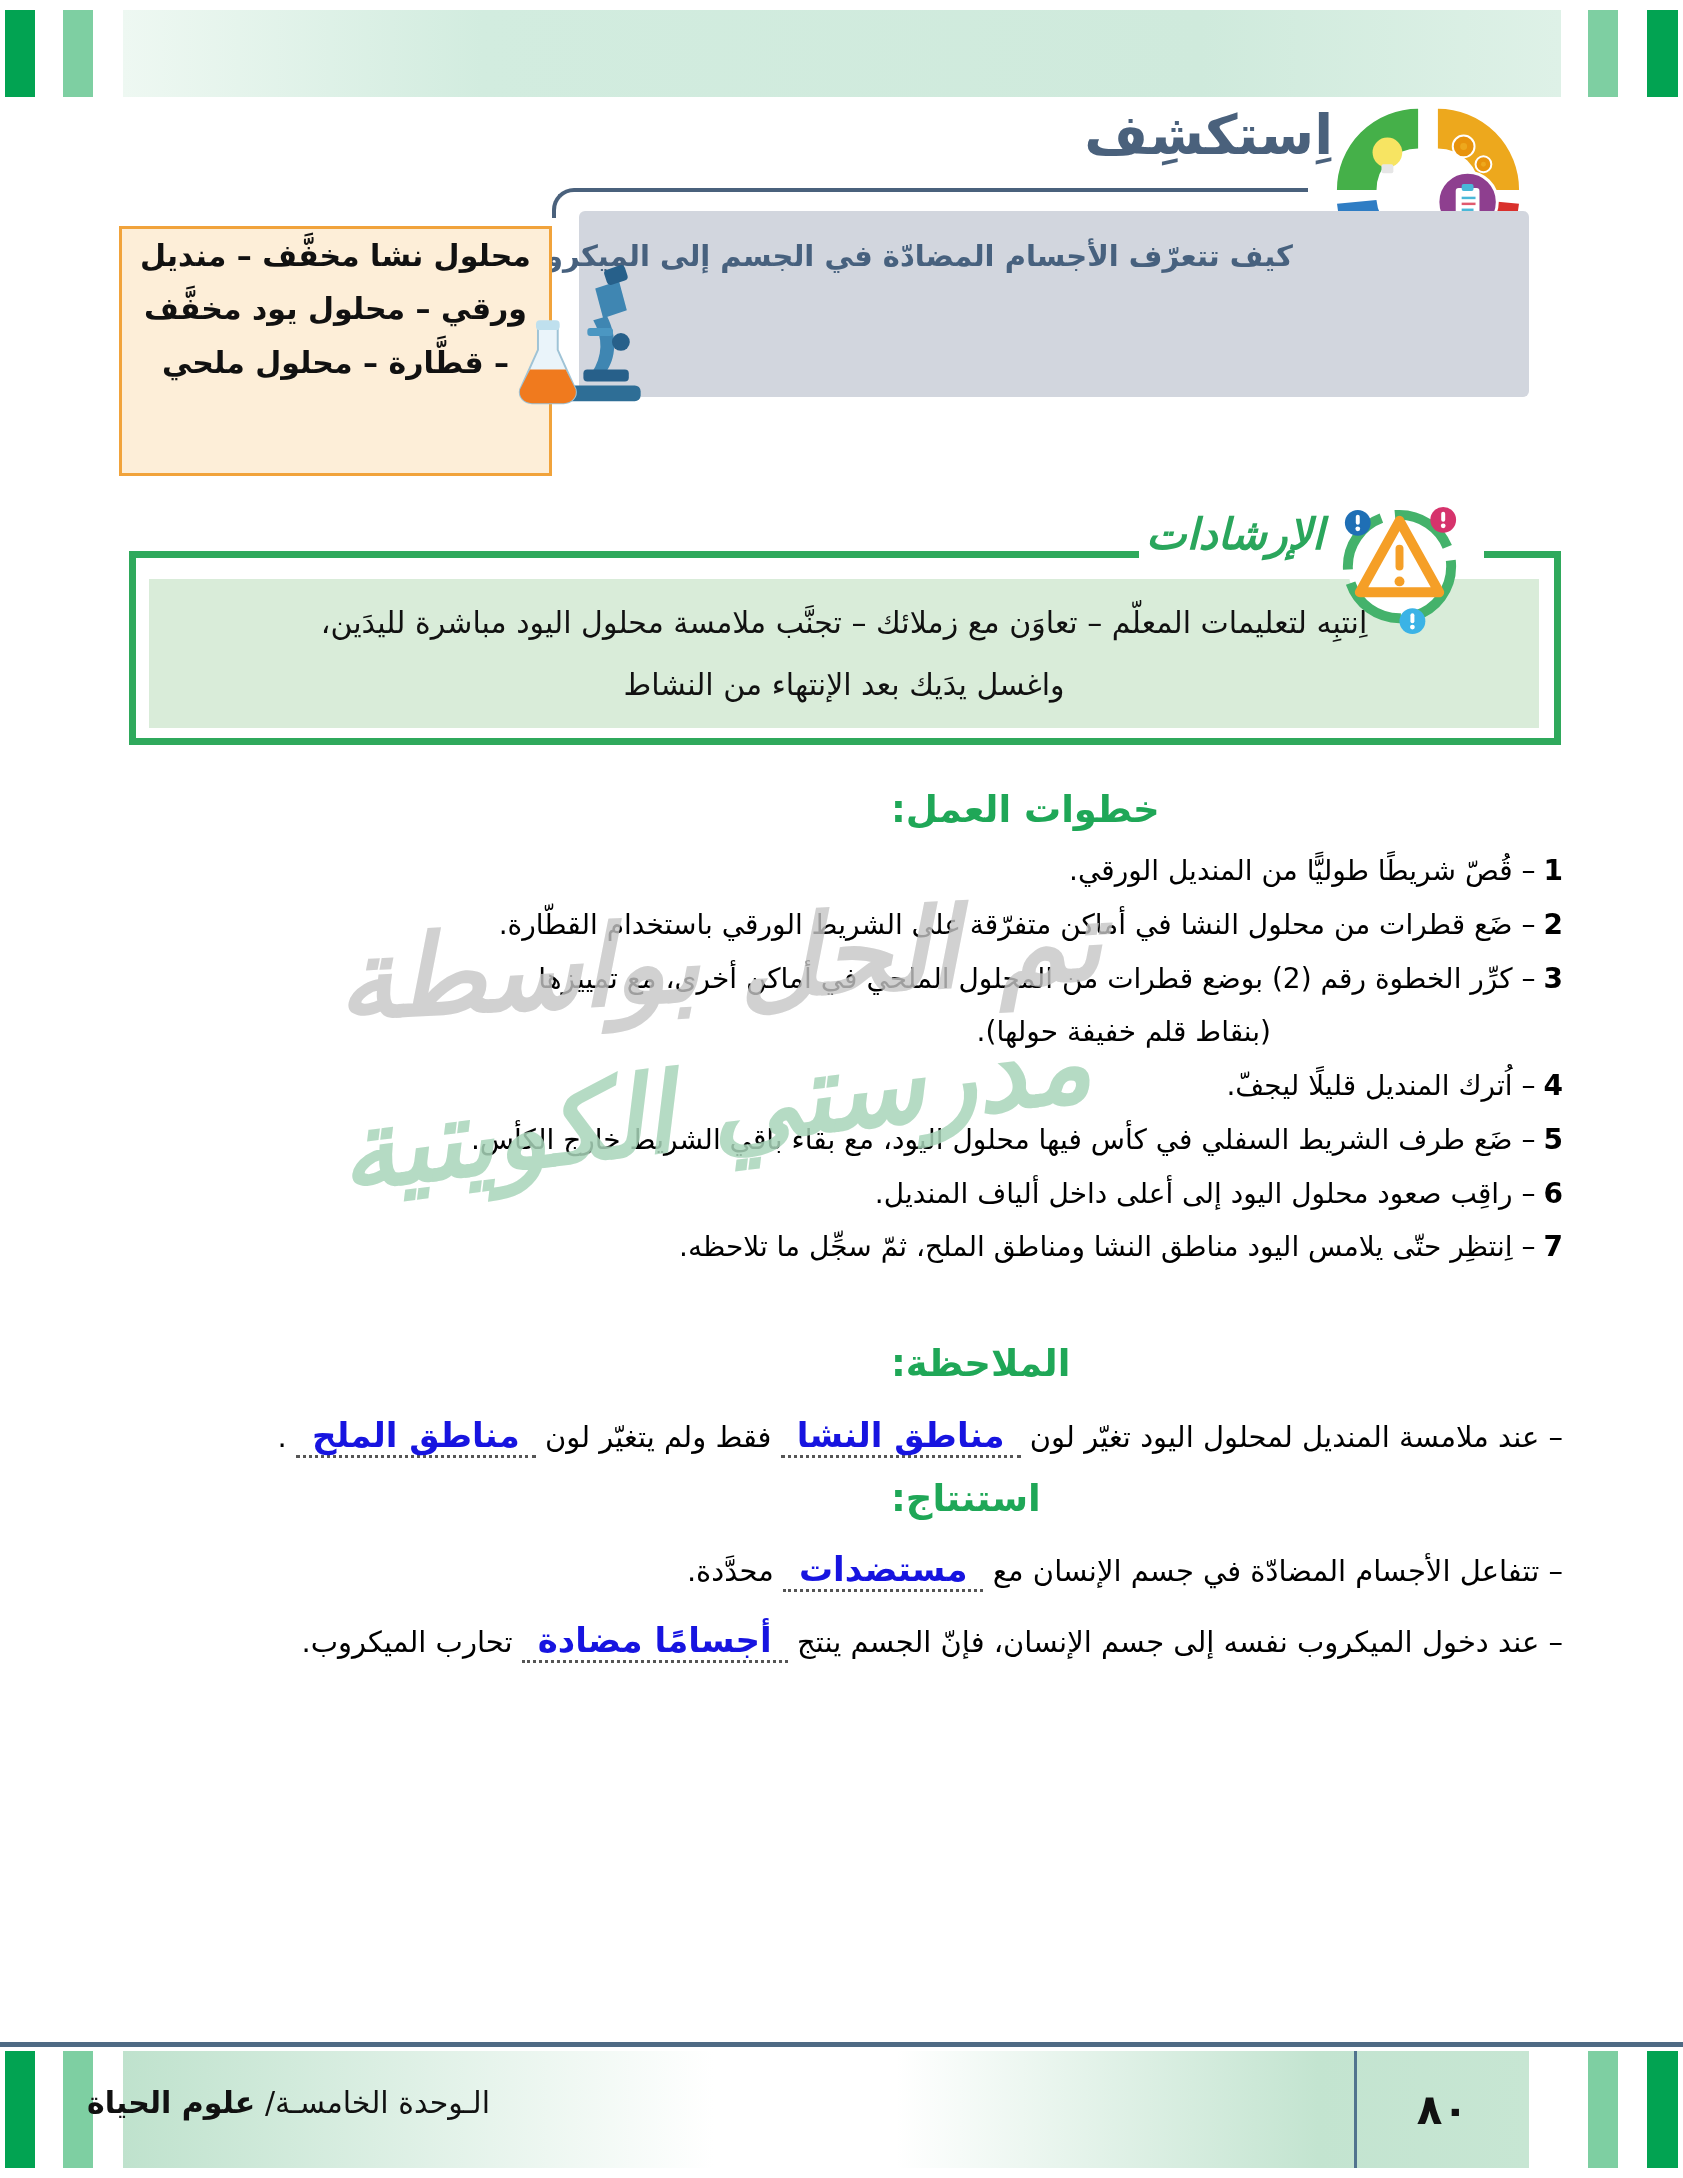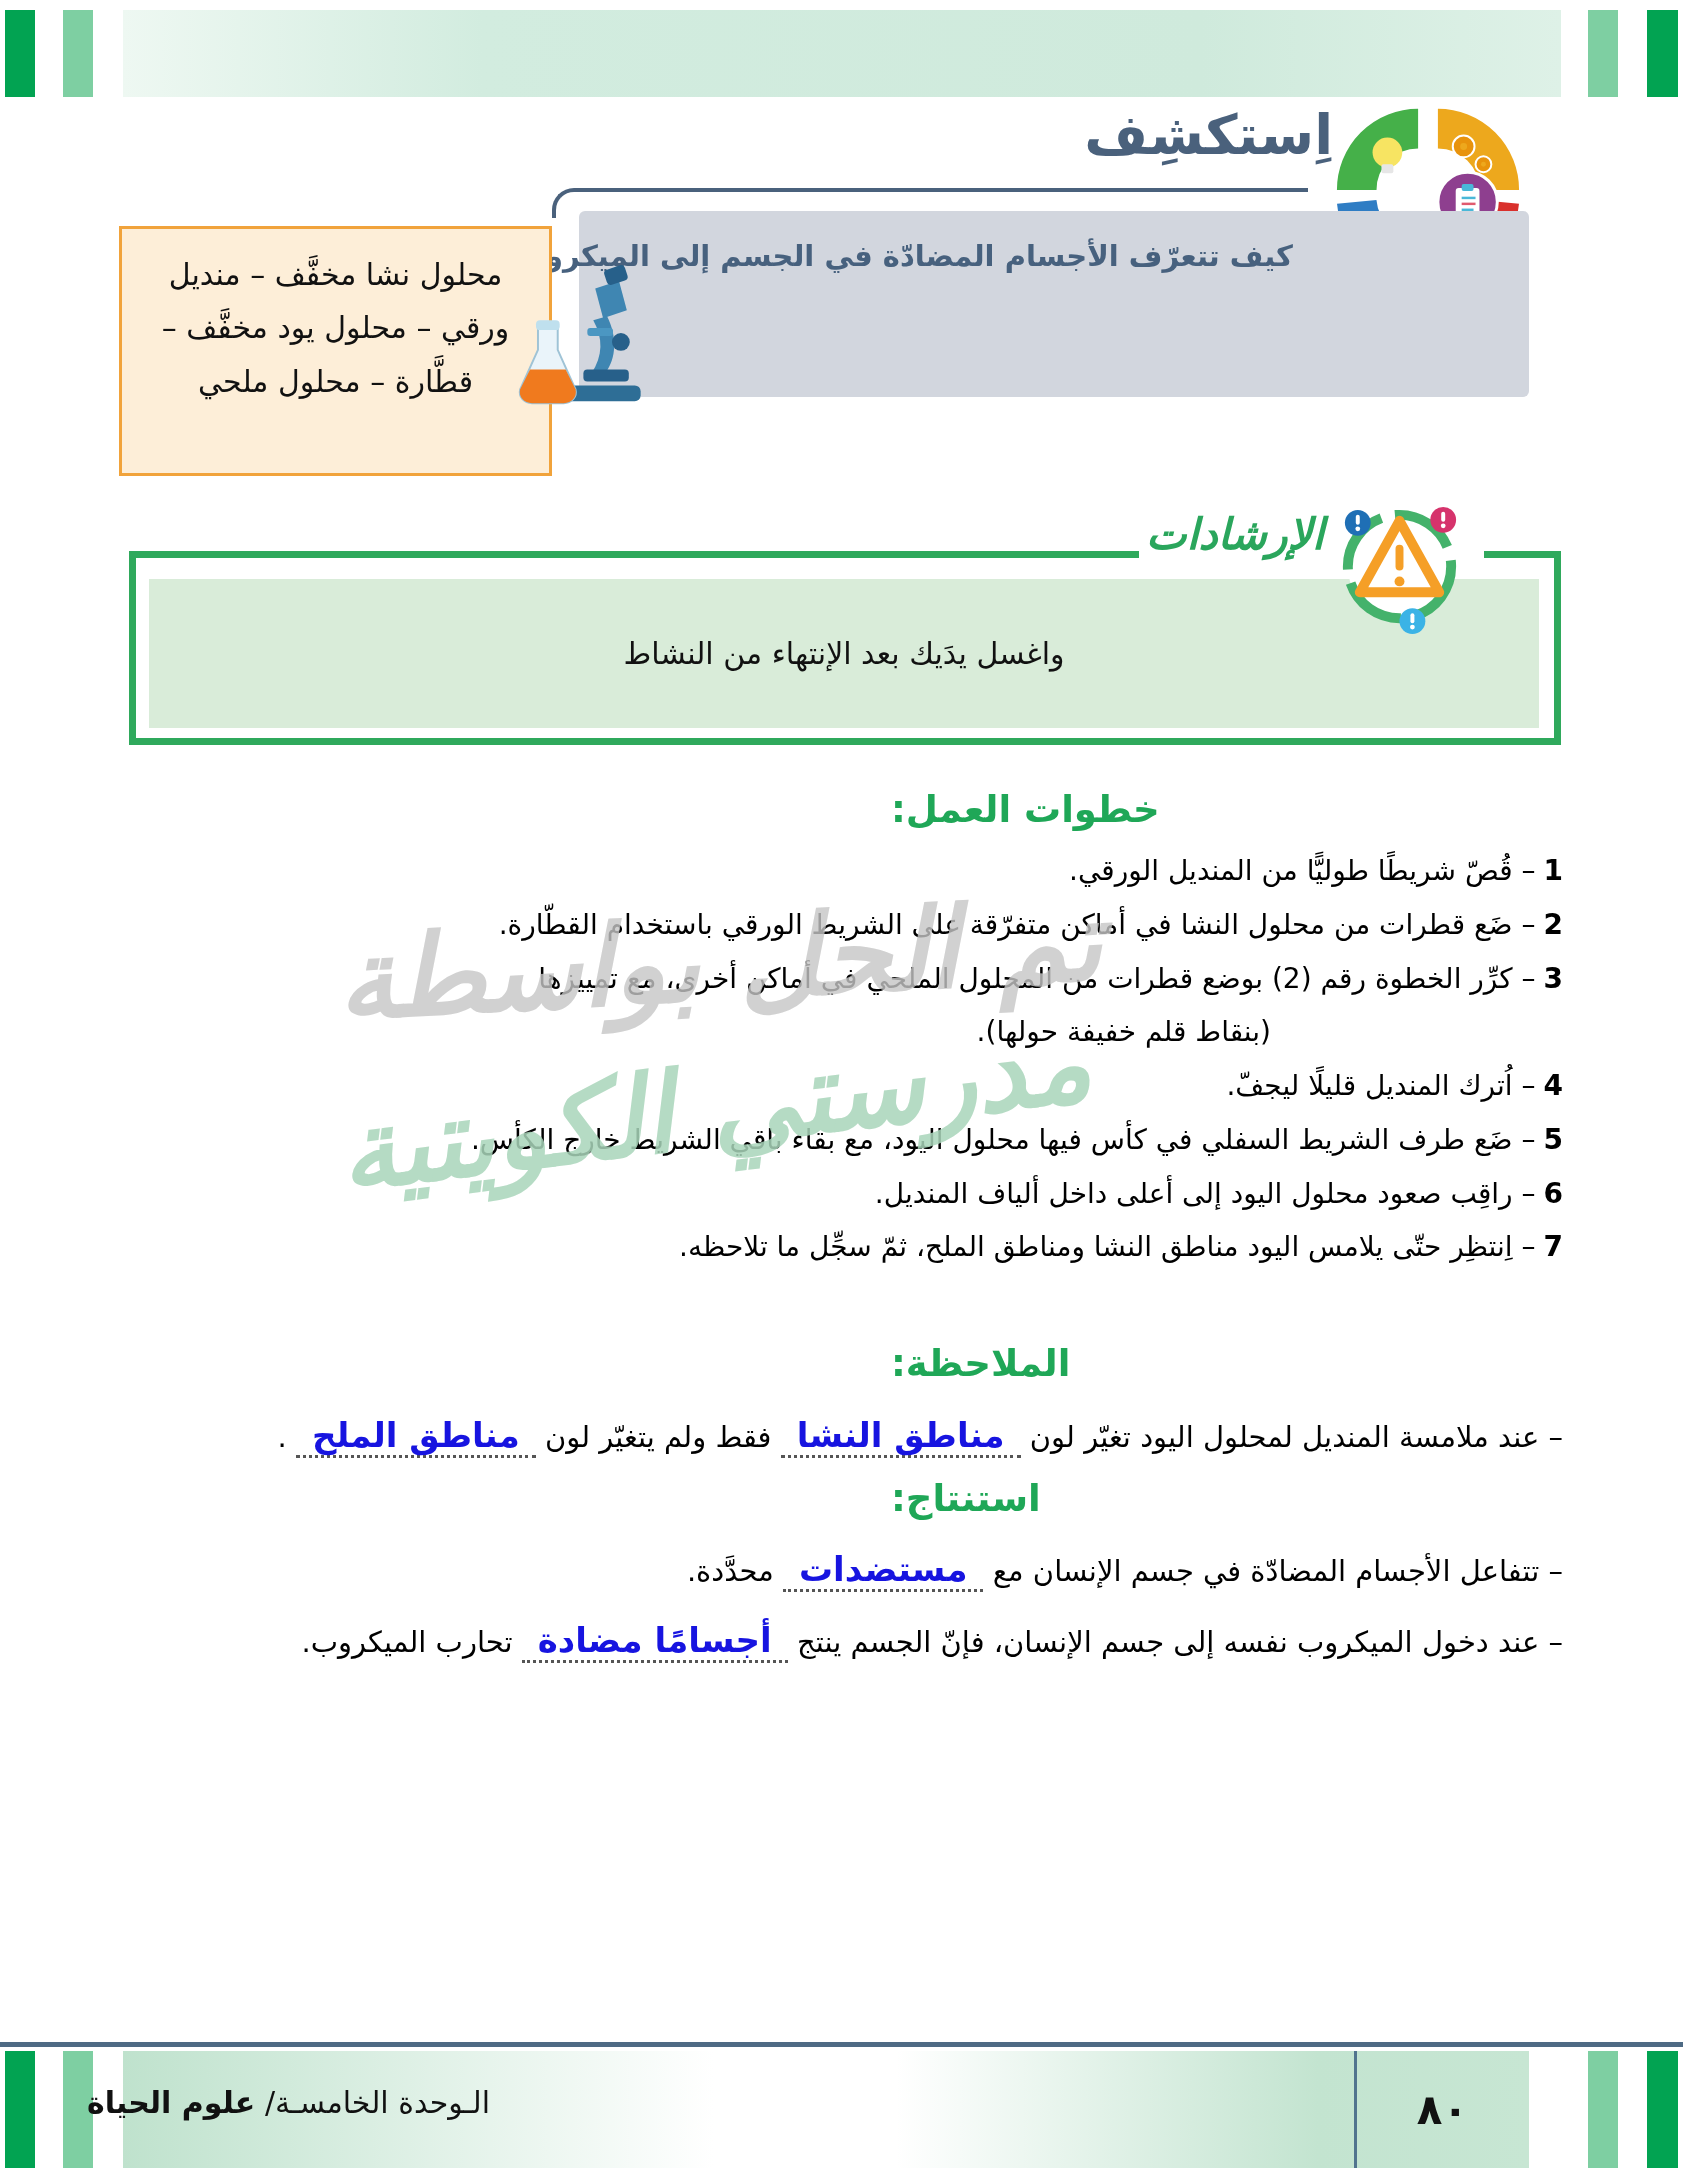--- a/index.html
+++ b/index.html
@@ -24,21 +24,21 @@
            background:#d2d6de;border-radius:6px;}
   .question{position:absolute;top:28px;right:236px;font-size:29px;font-weight:bold;
             color:#47617e;white-space:nowrap;direction:rtl;}
   .goal-row{position:absolute;top:89px;right:400px;display:flex;direction:rtl;
             align-items:center;gap:14px;}
   .goal-text{font-size:30px;color:#151515;white-space:nowrap;}
 
   
   .materials{position:absolute;left:119px;top:226px;width:433px;height:250px;
              box-sizing:border-box;background:#fdeed8;border:3px solid #f1a33b;
-             padding:19px 14px;text-align:center;font-size:30px;font-weight:normal;
+             padding:0 14px;text-align:center;font-size:30px;font-weight:bold;
              color:#111;line-height:1.78;direction:rtl;}
 
   
   .inst-box{position:absolute;left:129px;top:551px;width:1432px;height:194px;
             box-sizing:border-box;border:7px solid #2fa95c;background:#fff;}
   .inst-mask{position:absolute;left:1139px;top:546px;width:345px;height:20px;background:#fff;}
   .inst-title{position:absolute;left:1146px;top:509px;width:178px;text-align:center;
               font-size:43px;font-weight:bold;color:#2aa65c;font-style:italic;}
   .inst-inner{position:absolute;left:149px;top:579px;width:1390px;height:149px;
               background:#d9ecd9;display:flex;flex-direction:column;justify-content:center;
@@ -148,20 +148,21 @@
     <rect x="31" y="22" width="4" height="10" rx="2" fill="#fff"></rect>
       <circle cx="33" cy="36" r="2.4" fill="#fff"></circle>
     <circle cx="119" cy="27" r="13" fill="#d6336c"></circle>
     <rect x="117" y="19" width="4" height="10" rx="2" fill="#fff"></rect>
       <circle cx="119" cy="33" r="2.4" fill="#fff"></circle>
     <circle cx="88" cy="129" r="13" fill="#3bb3e6"></circle>
     <rect x="86" y="121" width="4" height="10" rx="2" fill="#fff"></rect>
       <circle cx="88" cy="135" r="2.4" fill="#fff"></circle>
   </svg>
   <div class="inst-inner">
+    <div>اِنتبِه لتعليمات المعلّم – تعاوَن مع زملائك – تجنَّب ملامسة محلول اليود مباشرة لليدَين،</div>
     <div>واغسل يدَيك بعد الإنتهاء من النشاط</div>
   </div>
 
   <div class="sec-heading" style="top:788px;">خطوات العمل:</div>
   <div class="steps">
     <div class="step-row"><span class="step-num">1</span><span>– قُصّ شريطًا طوليًّا من المنديل الورقي.</span></div>
     <div class="step-row"><span class="step-num">2</span><span>– ضَع قطرات من محلول النشا في أماكن متفرّقة على الشريط الورقي باستخدام القطّارة.</span></div>
     <div class="step-row"><span class="step-num">3</span><span>– كرِّر الخطوة رقم (2) بوضع قطرات من المحلول الملحي في أماكن أخرى، مع تمييزها</span></div>
     <div class="step-cont">(بنقاط قلم خفيفة حولها).</div>
     <div class="step-row"><span class="step-num">4</span><span>– اُترك المنديل قليلًا ليجفّ.</span></div>

